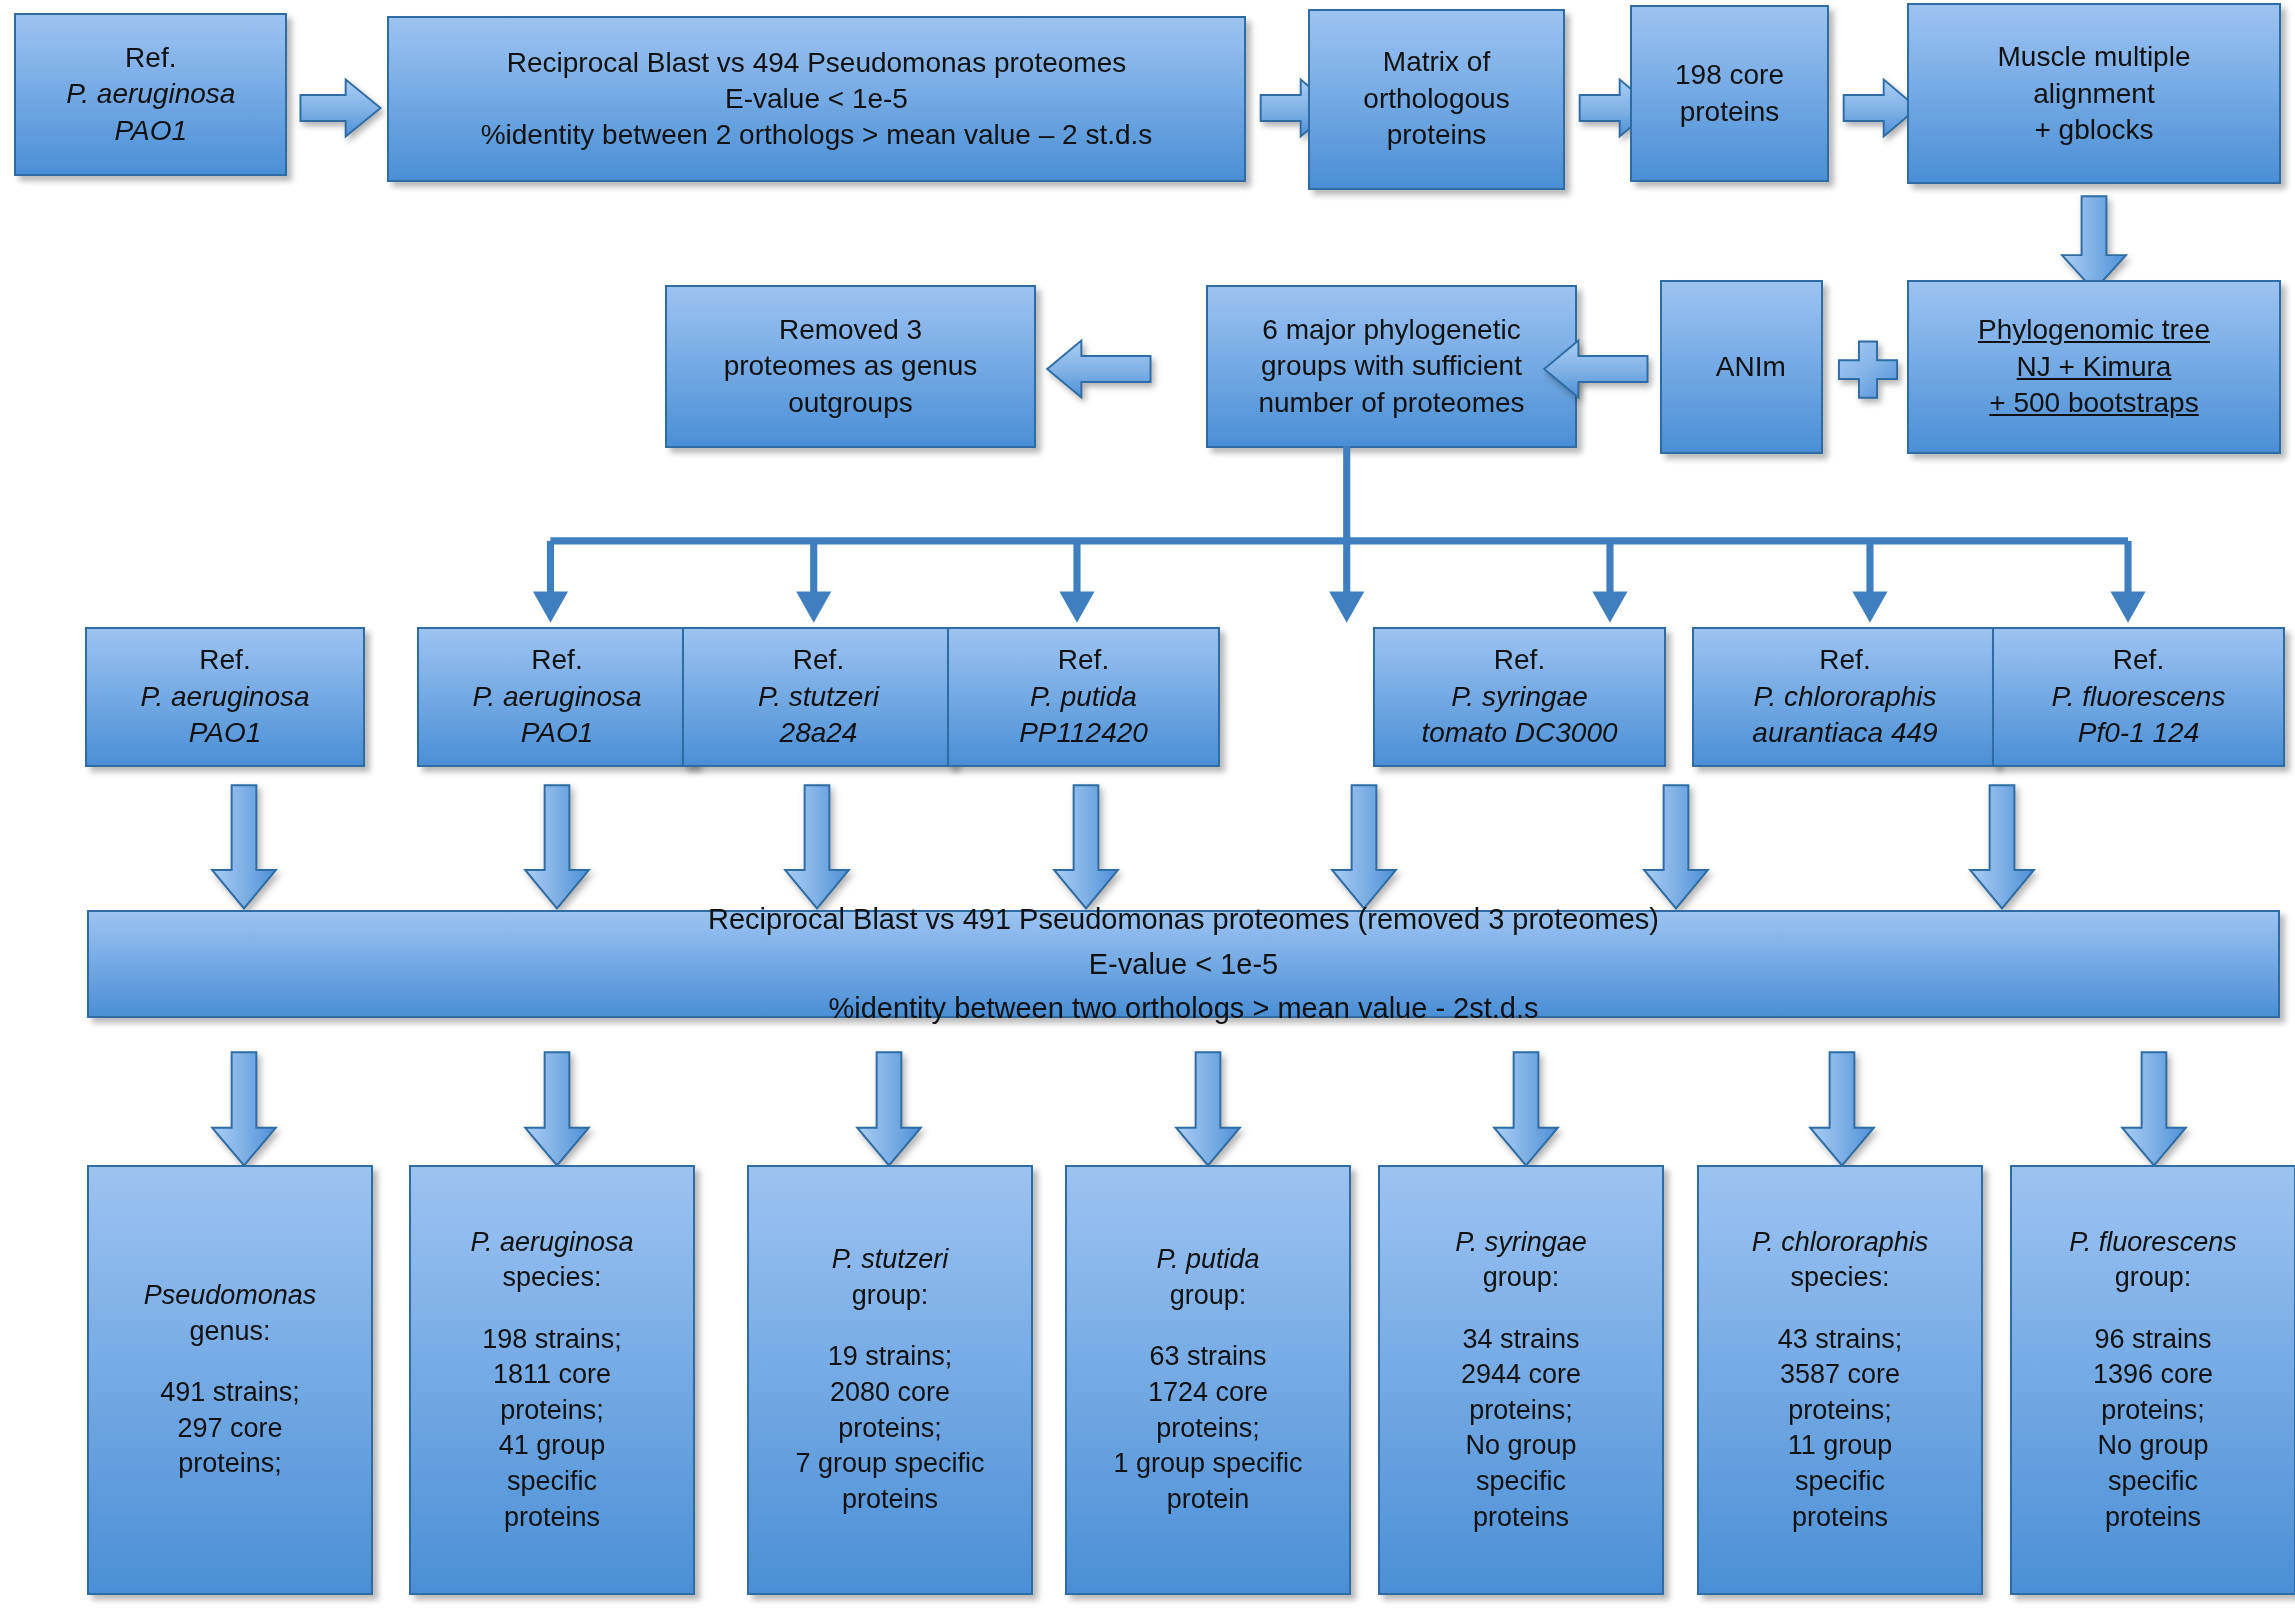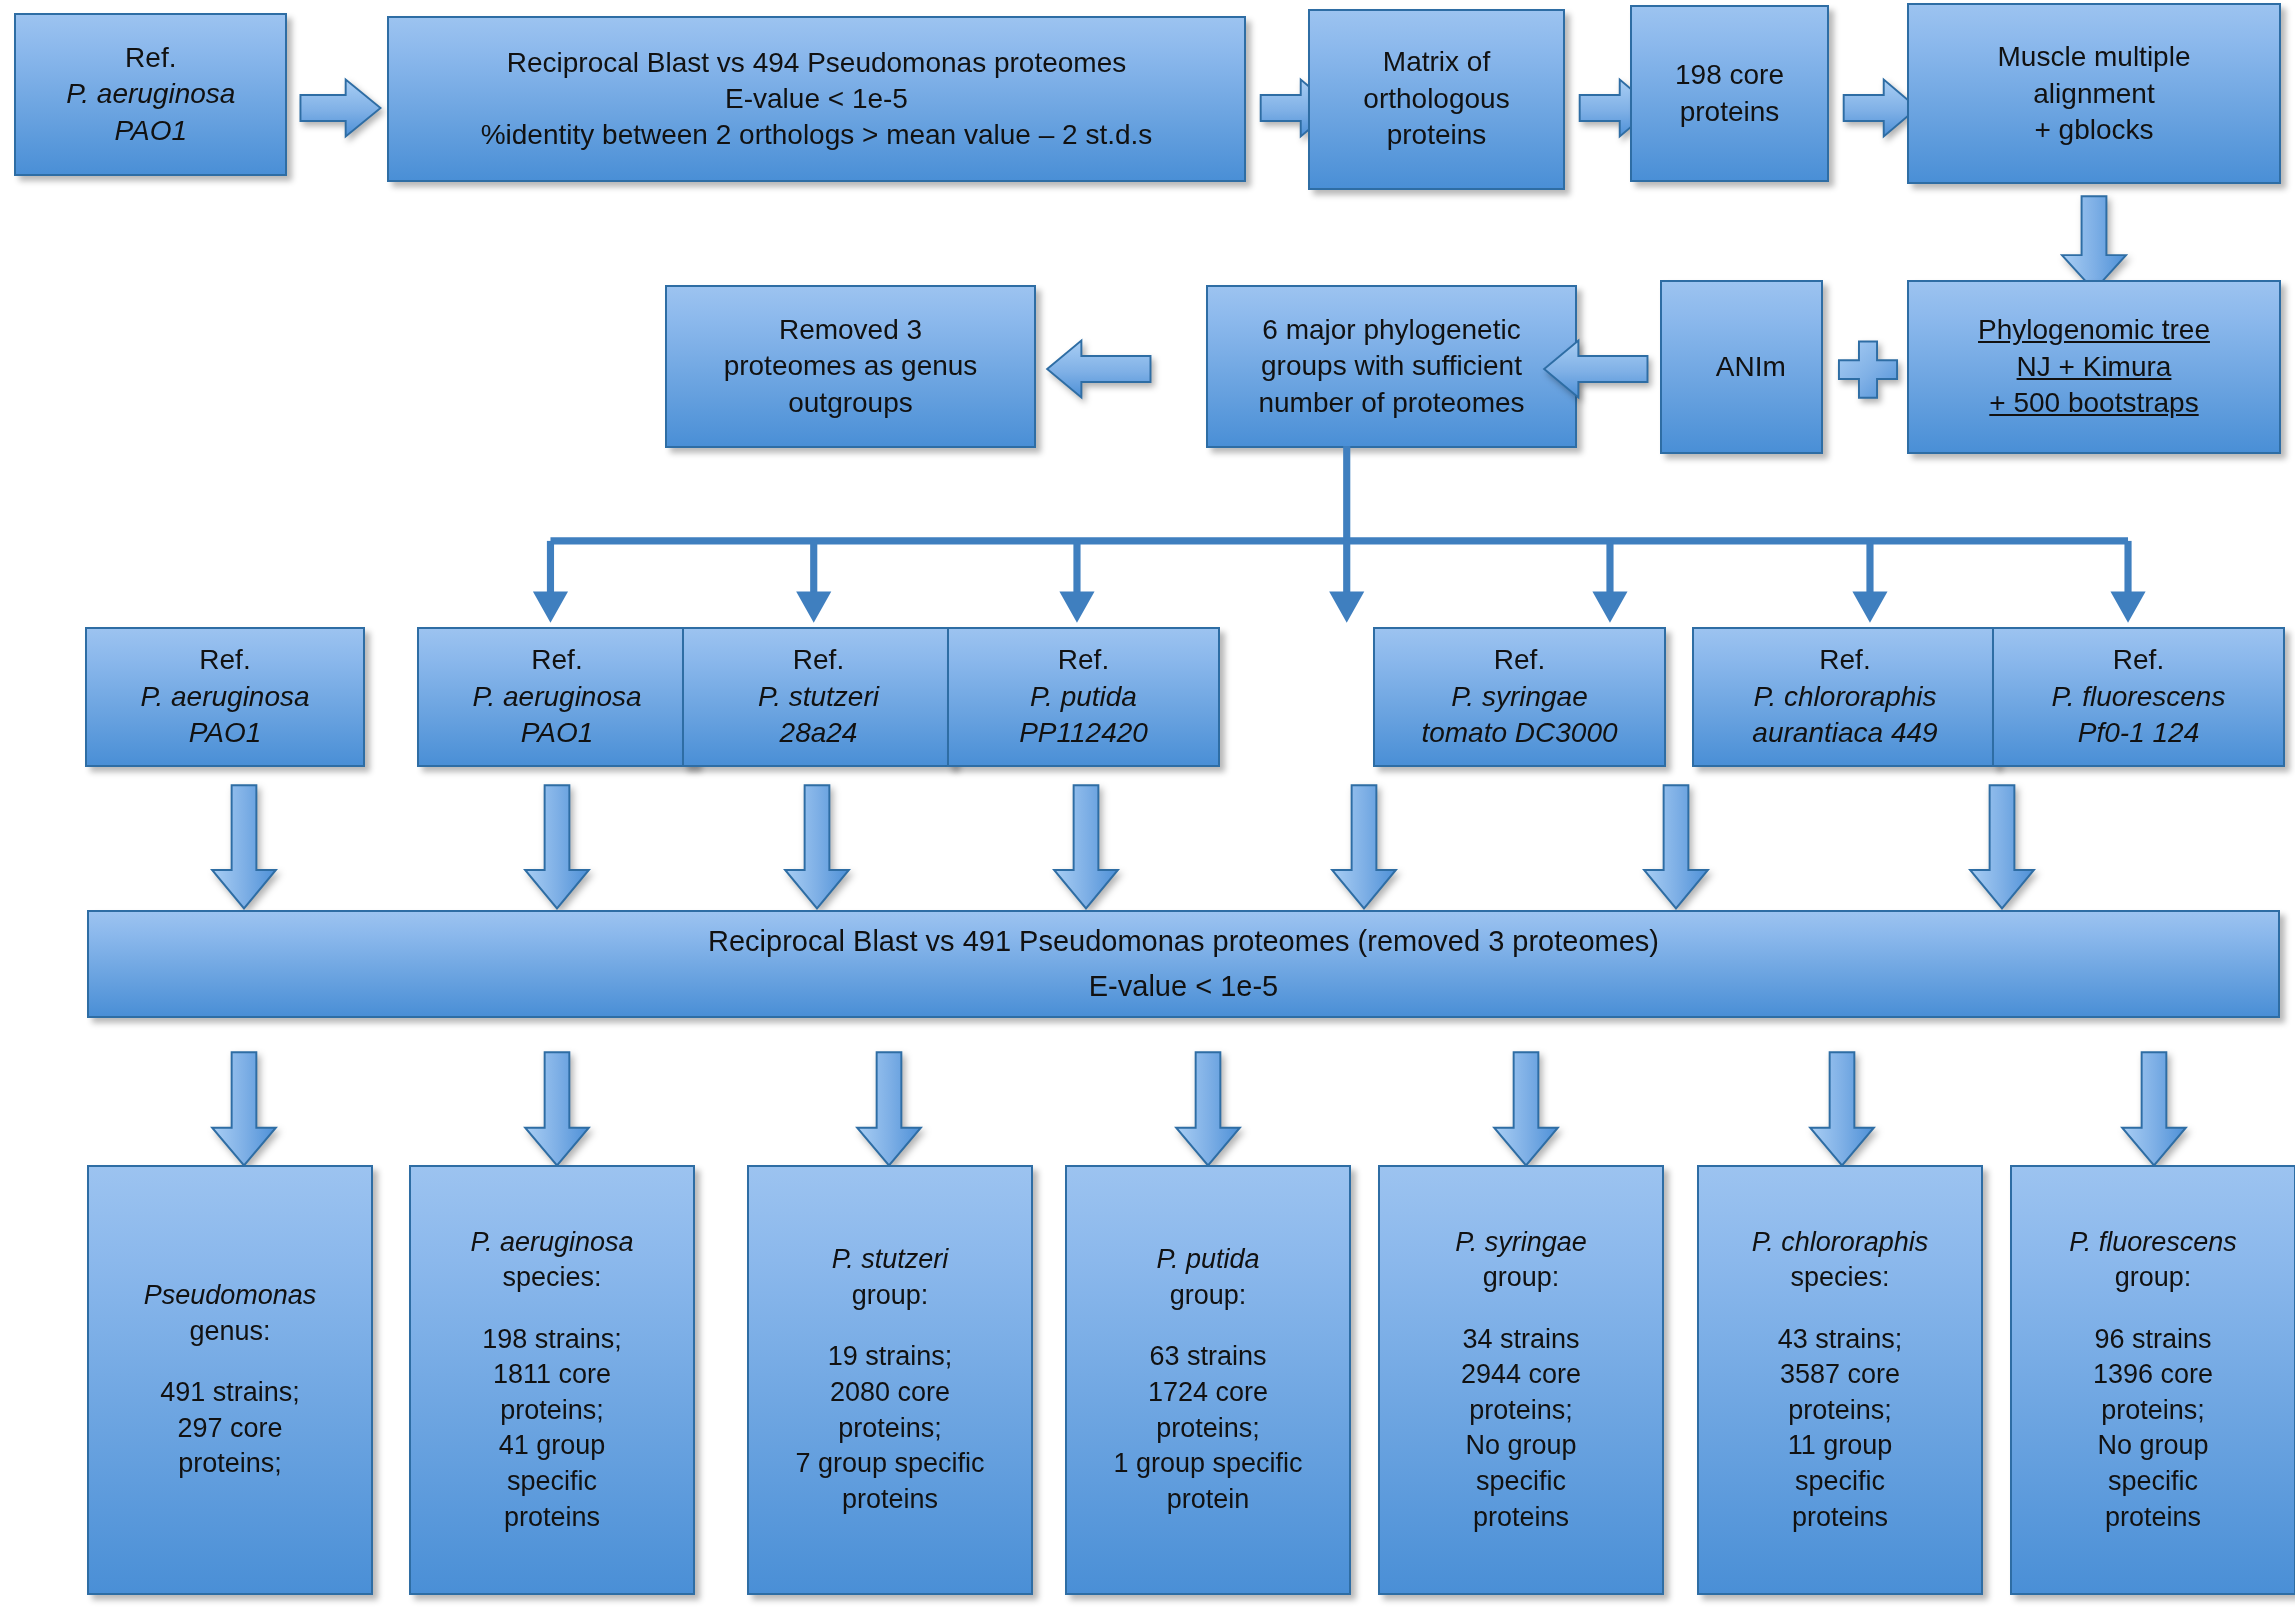--- a/index.html
+++ b/index.html
@@ -328,20 +328,21 @@
   <div class="barrow" style="left:1966px;top:784px;width:72px;height:127px;">
     <svg width="72" height="127" viewBox="0 0 110 195">
       <path d="M36,2 L74,2 L74,132 L104,132 L55,191 L6,132 L36,132 Z" fill="url(#dg1)" stroke="#2e6da4" stroke-width="3"></path>
     </svg>
   </div>
 
   <div class="box banner" style="left:87px;top:910px;width:2193px;height:108px;">
     <div class="inner">
       <span class="ln">Reciprocal Blast vs 491 Pseudomonas proteomes (removed 3 proteomes)</span>
       <span class="ln">E-value &lt; 1e-5</span>
+      <span class="ln">%identity between two orthologs &gt; mean value - 2st.d.s</span>
     </div>
   </div>
 
   <div class="barrow" style="left:208px;top:1051px;width:72px;height:117px;">
     <svg width="72" height="117" viewBox="0 0 110 180">
       <path d="M36,2 L74,2 L74,118 L104,118 L55,176 L6,118 L36,118 Z" fill="url(#dg1)" stroke="#2e6da4" stroke-width="3"></path>
     </svg>
   </div>
   <div class="barrow" style="left:521px;top:1051px;width:72px;height:117px;">
     <svg width="72" height="117" viewBox="0 0 110 180">

